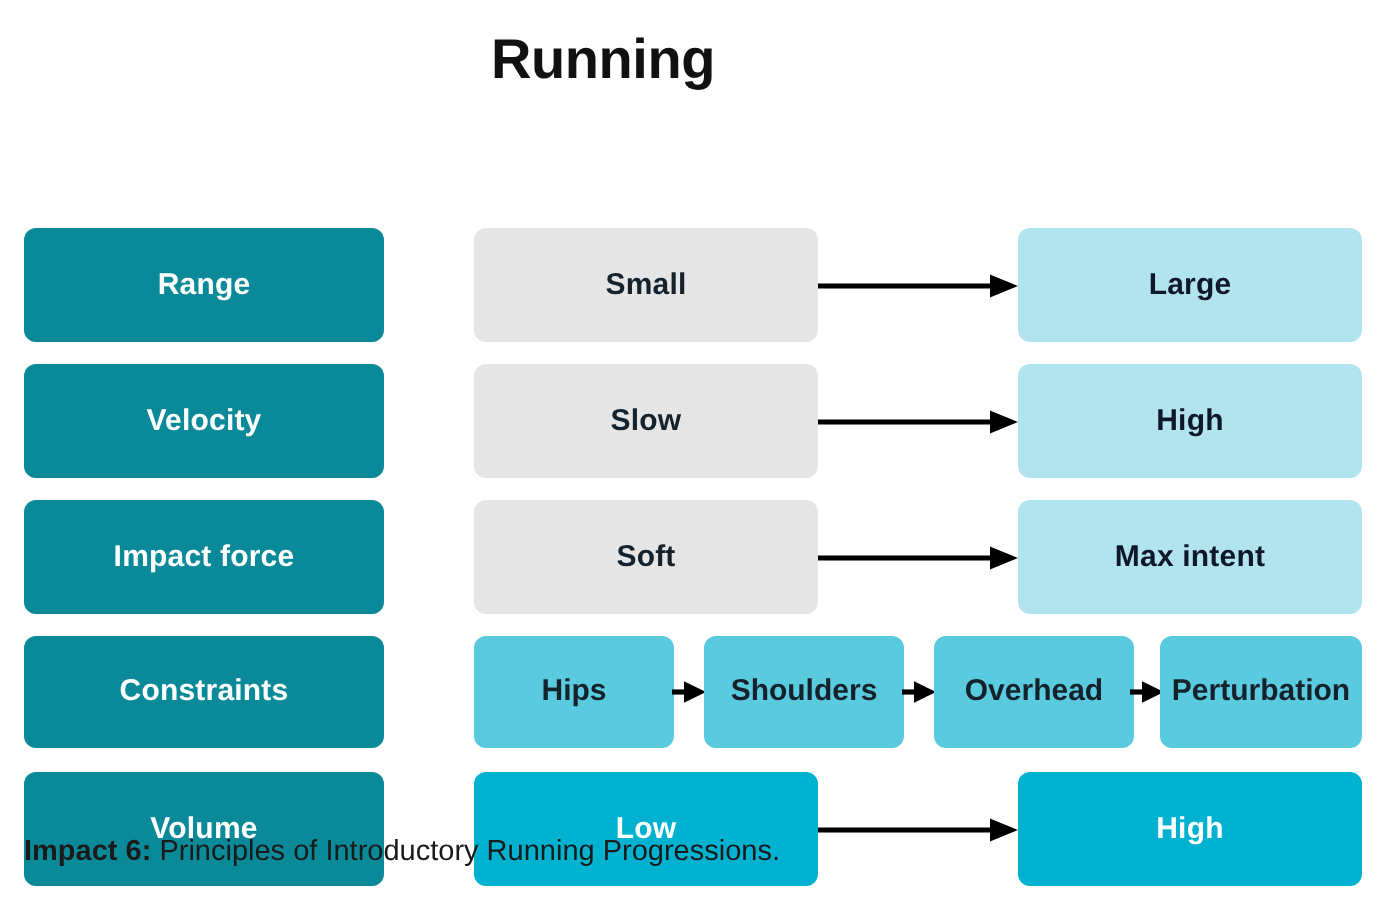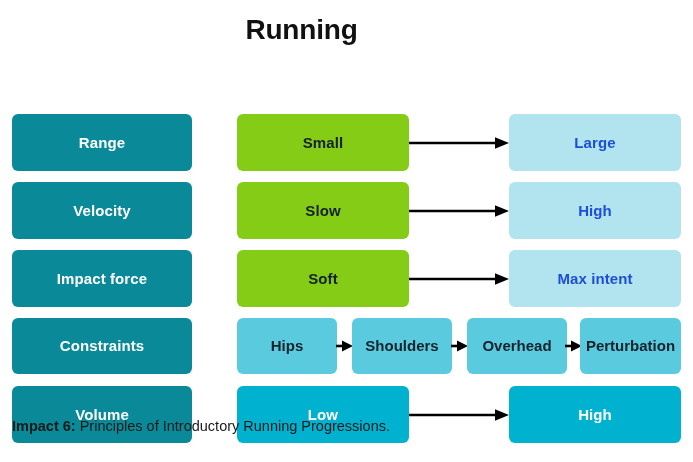--- a/index.html
+++ b/index.html
@@ -81,28 +81,28 @@
     left: 12px;
     width: 180px;
     background: #0A8A99;
     color: #ffffff;
   }
 
   
   .box.start-box {
     left: 237px;
     width: 172px;
-    background: #84cc16;
+    background: #e5e5e5;
     color: #15212b;
   }
   .box.end-box {
     left: 509px;
     width: 172px;
     background: #B2E4EF;
-    color: #1d4ed8;
+    color: #0f172a;
   }
 
   
   .row.r4 .box.start-box,
   .row.r4 .box.end-box {
     background: #00B2D0;
     color: #ffffff;
   }
 
   

